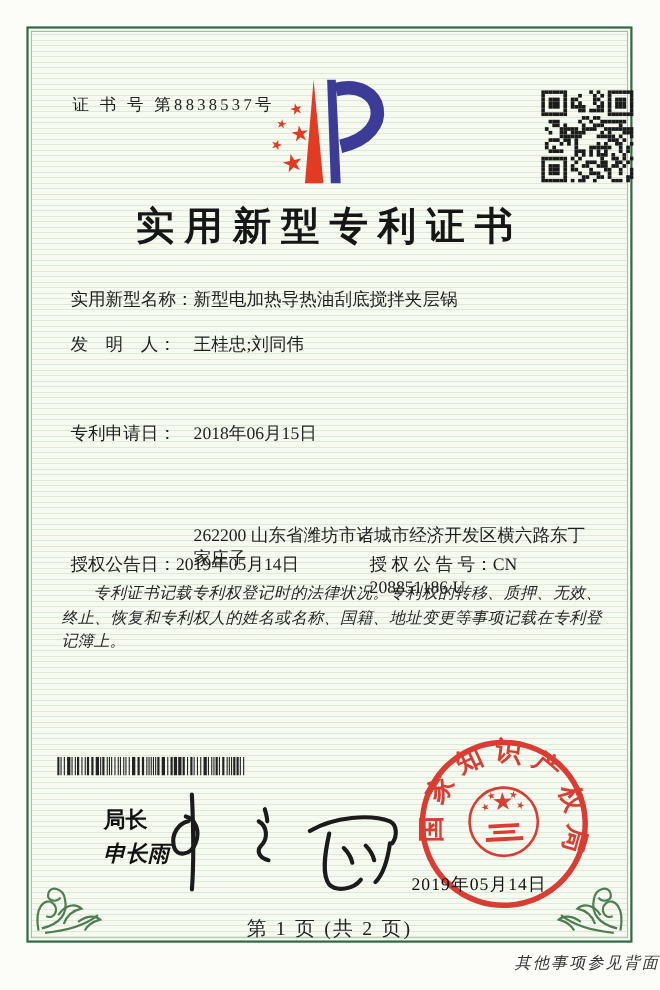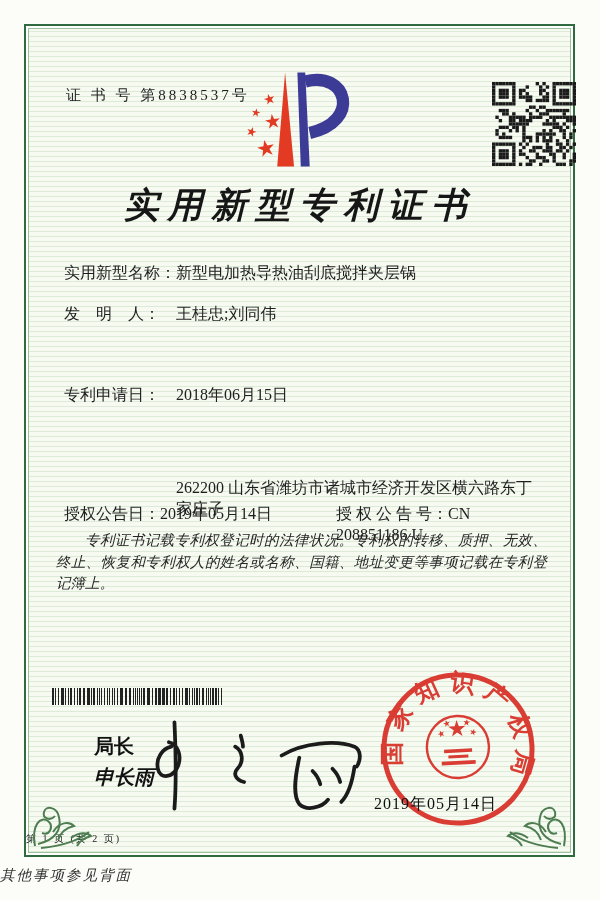--- a/index.html
+++ b/index.html
@@ -21,21 +21,20 @@
   .cert-number{
     position:absolute;left:40px;top:60px;
     font-size:15px;letter-spacing:3px;color:#1d1d1d;
   }
   .logo{position:absolute;left:206px;top:42px;width:142px;height:112px;}
   .qr{position:absolute;left:466px;top:56px;width:84px;height:84px;}
   .title{
     position:absolute;left:0;right:0;top:156px;text-align:center;
     font-size:35px;font-weight:bold;letter-spacing:9px;color:#161616;
     font-family:"Liberation Serif","DejaVu Serif",serif;
-    font-style:italic;
   }
   .row{position:absolute;left:38px;right:28px;font-size:16px;line-height:21px;color:#1e1e1e;}
   .row .lbl{display:inline-block;min-width:112px;white-space:pre;}
   .row.addr .lbl{float:left;}
   .row.addr .val{display:block;margin-left:112px;margin-top:16px;}
   .f0{top:236px}.f1{top:277px}.f2{top:317px}.f3{top:358px}.f4{top:399px}.f5{top:435px}
   .grant{top:477px}
   .grant .pair2{position:absolute;left:272px;top:0;}
   .paras{position:absolute;left:30px;right:26px;top:504px;}
   .paras p{
@@ -45,25 +44,25 @@
   .barcode{position:absolute;left:26px;top:662px;width:174px;height:17px;}
   .signer{position:absolute;left:32px;top:710px;font-family:"Liberation Sans","DejaVu Sans",sans-serif;}
   .signer div{font-size:20px;font-weight:bold;color:#111;line-height:20px;margin-left:36px;}
   .signer div+div{margin-top:11px;font-style:italic;}
   .signature{position:absolute;left:112px;top:686px;width:232px;height:108px;}
   .seal{position:absolute;left:352px;top:643px;width:160px;height:160px;opacity:0.9;transform:rotate(-3deg);}
   .seal-date{
     position:absolute;left:348px;top:768px;font-size:16px;letter-spacing:1px;color:#101010;
   }
   .page-info{
-    position:absolute;left:0;right:0;top:806px;text-align:left;
-    font-size:10px;letter-spacing:2px;color:#222;
+    position:absolute;left:0;right:0;top:806px;text-align:center;
+    font-size:18px;letter-spacing:2px;color:#222;
   }
   .footer-note{
-    position:absolute;left:0;right:0;top:866px;text-align:left;
+    position:absolute;left:0;right:0;top:866px;text-align:right;
     font-size:14.5px;font-style:italic;letter-spacing:2px;color:#333;
   }
   .flourish{position:absolute;width:92px;height:92px;}
   .flourish.bl{left:3px;bottom:3px;}
   .flourish.br{right:3px;bottom:3px;transform:scaleX(-1);}
 </style>
 </head>
 <body>
 
 <div class="frame">

